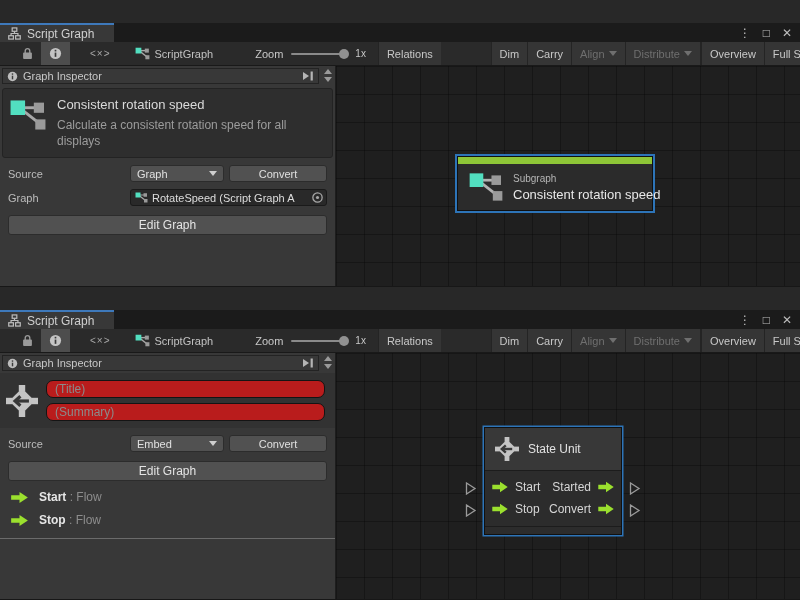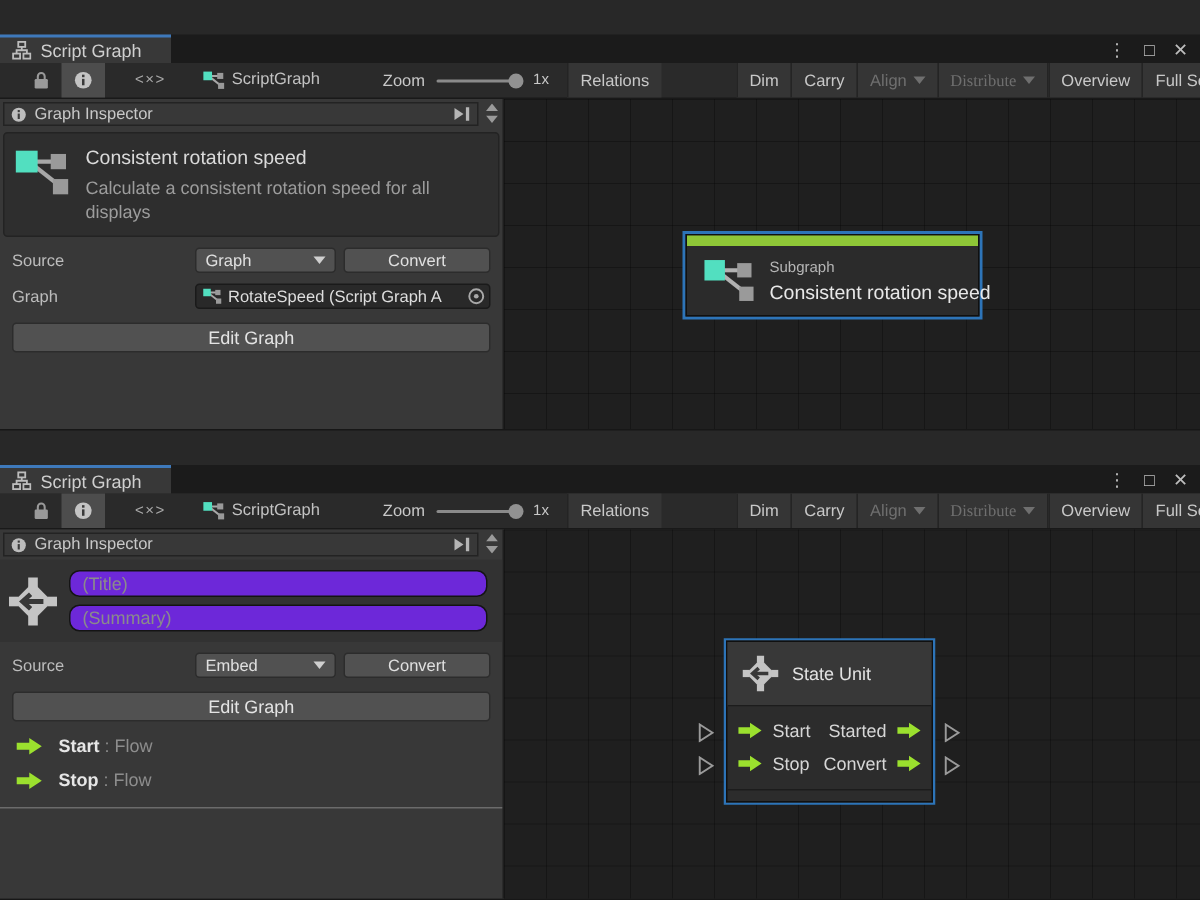--- a/index.html
+++ b/index.html
@@ -17,30 +17,30 @@
   .win-controls { margin-left:auto; display:flex; align-items:center; gap:12px;
     padding-right:8px; color:#bdbdbd; font-size:12px; }
   .win-controls span { cursor:default; line-height:1; }
 
   
   .toolbar { height:24px; background:#2a2a2a; border-bottom:1px solid #191919;
     display:flex; align-items:center; font-size:11px; color:#c8c8c8; }
   .icon-btn { height:100%; display:flex; align-items:center; justify-content:center; padding:0 8px; }
   .icon-btn.active { background:#4d4d4d; }
   .code-glyph { font-size:10px; color:#a8a8a8; letter-spacing:1px; }
-  .graph-label { display:flex; align-items:flex-start; gap:5px; margin-left:16px; color:#c2c2c2; }
+  .graph-label { display:flex; align-items:center; gap:5px; margin-left:16px; color:#c2c2c2; }
   .zoom-wrap { display:flex; align-items:center; margin-left:42px; gap:8px; }
   .zoom-track { position:relative; width:56px; height:2px; background:#8a8a8a; border-radius:1px; }
   .zoom-handle { position:absolute; right:-2px; top:-4px; width:10px; height:10px;
     border-radius:50%; background:#919191; }
   .zoom-x { font-size:10px; }
   .tb-group { display:flex; height:100%; margin-left:12px; }
   .tbtn { height:100%; display:flex; align-items:center; gap:4px; padding:0 8px;
     background:#353535; border-left:1px solid #242424; white-space:nowrap; }
-  .tb-group .tbtn:last-child { border-right:1px solid #242424;font-family:Liberation Serif, serif; }
+  .tb-group .tbtn:last-child { border-right:1px solid #242424; }
   .tbtn.active { background:#555555; color:#eaeaea;margin-top:32px; }
   .tbtn.disabled { color:#6f6f6f; }
   .caret { width:0; height:0; border-left:4px solid transparent; border-right:4px solid transparent;
     border-top:5px solid #c0c0c0; }
   .tbtn.disabled .caret { border-top-color:#6f6f6f; }
   .tb-right { margin-left:auto; display:flex; height:100%; }
 
   
   .content { display:flex; height:calc(100% - 43px); }
   .inspector { width:336px; background:#383838; border-right:1px solid #1e1e1e;
@@ -70,21 +70,21 @@
     display:flex; align-items:center; justify-content:center; color:#e0e0e0; }
   .convert { flex:1; margin-left:5px; }
   .obj-field { flex:1; height:17px; background:#292929; border:1px solid #1a1a1a; border-radius:3px;
     display:flex; align-items:center; gap:4px; padding:0 2px 0 4px; color:#dedede; overflow:hidden; }
   .obj-field .obj-text { flex:1; white-space:nowrap; overflow:hidden; }
   .edit-graph { margin:9px 8px; height:20px; font-size:12px; color:#e4e4e4; }
 
   .graph-info { margin:2px 0; background:#323232; padding:7px 10px 7px 6px;
     display:flex; gap:8px; align-items:center; }
   .gi-fields { flex:1; display:flex; flex-direction:column; gap:5px; }
-  .gi-fields input { width:100%; height:18px; background:#6d28d9; border:1px solid #141414;
+  .gi-fields input { width:100%; height:18px; background:#b91c1c; border:1px solid #141414;
     border-radius:7px; color:#bdbdbd; font-size:12px; padding:0 8px; outline:none;
     font-family:"Liberation Sans", sans-serif; }
   .gi-fields input::placeholder { color:#8b8b8b; }
 
   .warning { margin:7px 1px 0; border:1px solid #6f6f6f; border-radius:4px; background:#343434;
     padding:7px 9px; display:flex; gap:11px; align-items:center; color:#b9b9b9; font-size:12px; }
   .section-h { margin:11px 10px 2px; font-size:12px; color:#cdcdcd; }
   .port-row { display:flex; align-items:center; gap:10px; margin:9px 10px 0; font-size:12px; }
   .port-name { font-weight:bold; color:#e6e6e6; }
   .port-type { color:#8d8d8d; }

